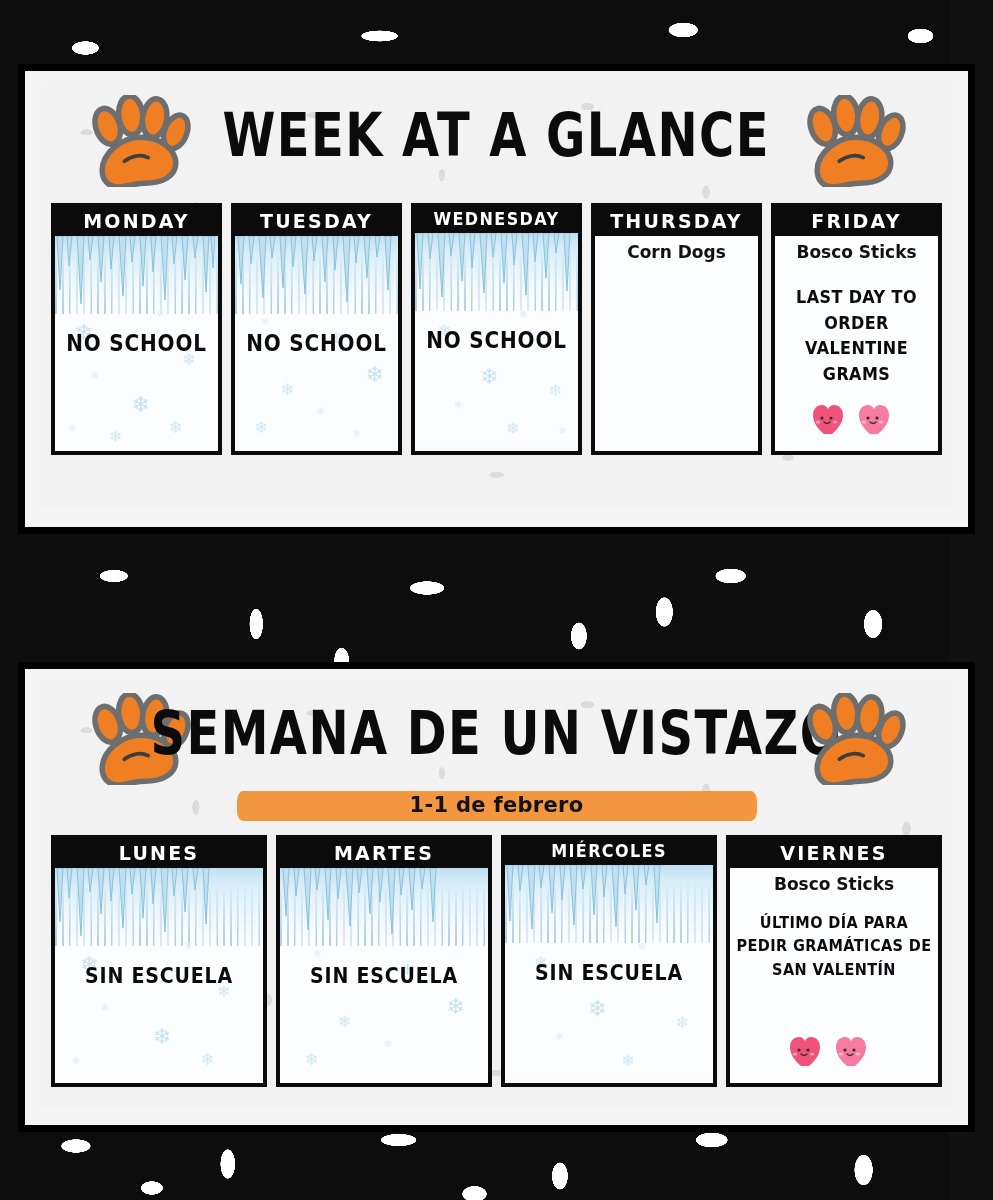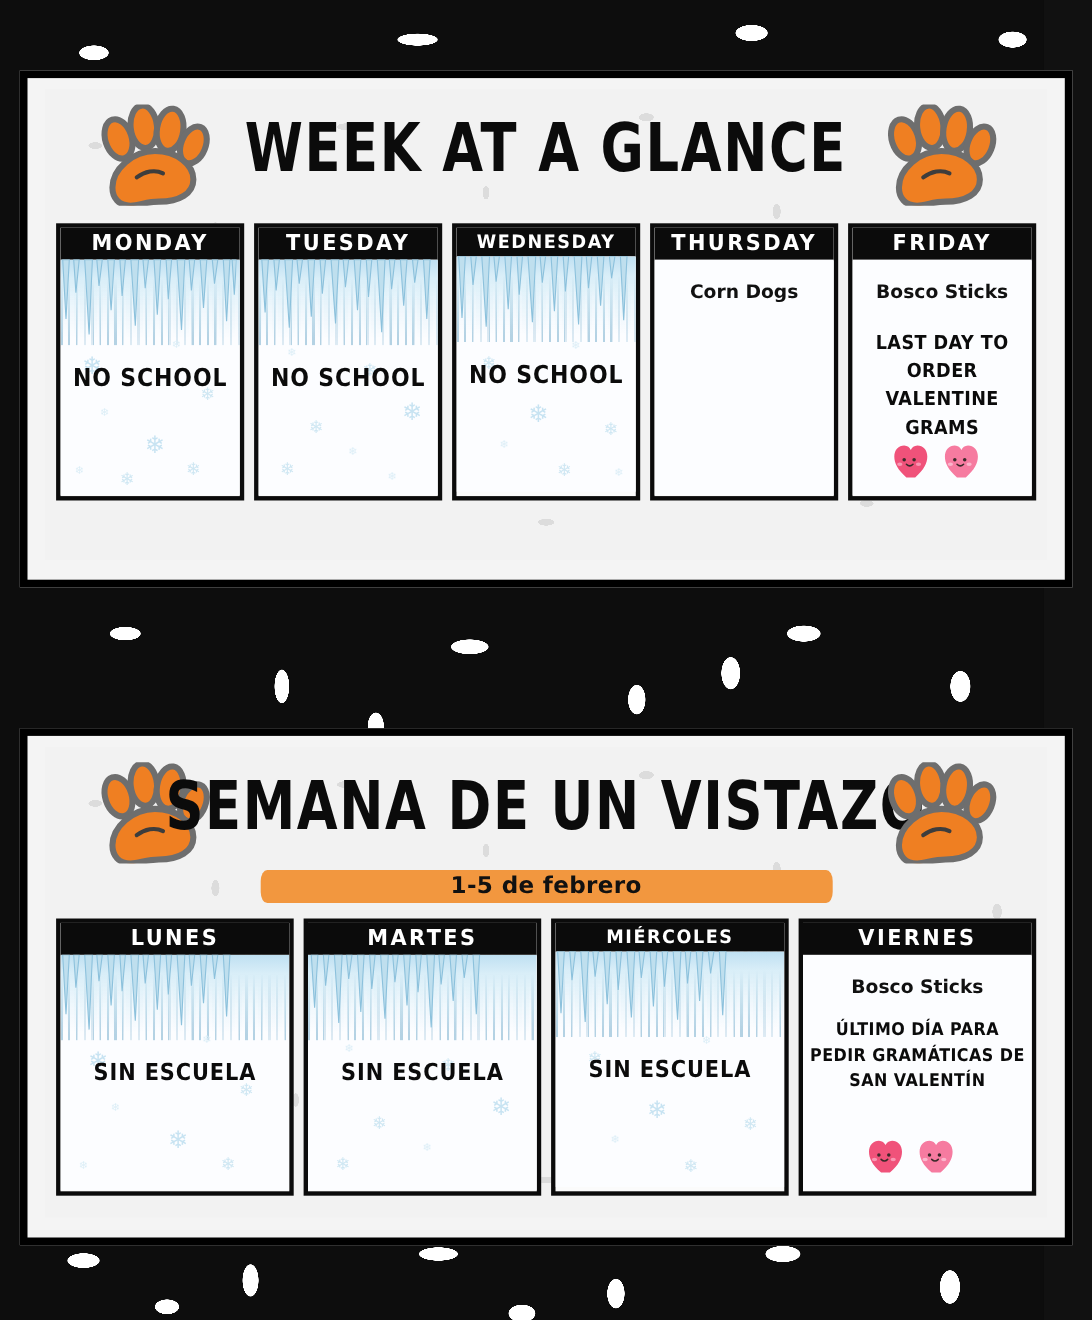--- a/index.html
+++ b/index.html
@@ -222,21 +222,21 @@
     transform: translateY(-50%) scaleY(1.12);
   }
   .noschool.es { font-size: 19px; }
 
   .menu-item {
     text-align: center;
     font-family: "DejaVu Sans", sans-serif;
     font-weight: bold;
     font-size: 17px;
     color: #111;
-    padding-top: 20px;
+    padding-top: 6px;
   }
   .note {
     text-align: center;
     font-family: "DejaVu Sans", sans-serif;
     font-weight: bold;
     font-size: 16px;
     line-height: 1.45;
     letter-spacing: .4px;
     color: #0b0b0b;
     text-transform: uppercase;
@@ -461,21 +461,21 @@
               <ellipse cx="77" cy="25" rx="13" ry="21" transform="rotate(9 77 25)"></ellipse>
               <ellipse cx="100" cy="40" rx="12" ry="19" transform="rotate(22 100 40)"></ellipse>
               <path d="M62 46c22 0 38 14 38 28s-14 22-34 22c-12 0-20 4-28 4-12 0-18-8-18-18 0-18 20-36 42-36z"></path>
             </g>
             <path d="M44 72c8-6 18-8 26-4" stroke="#3d3d3d" stroke-width="4" fill="none" stroke-linecap="round"></path>
           </svg>
         </span>
       </div>
 
       <div class="date-band">
-        <span class="date-text">1-5 de febrero</span>
+        <span class="date-text">1-1 de febrero</span>
       </div>
 
       <div class="days">
 
         <div class="day">
           <div class="day-header">LUNES</div>
           <div class="day-body snowy">
             <svg class="icicles" viewBox="0 0 160 90" preserveAspectRatio="none">
               <g fill="#bfdfee" stroke="#8cc1dc" stroke-width="1">
                 <path d="M2 0l3 54 3-54z"></path>

